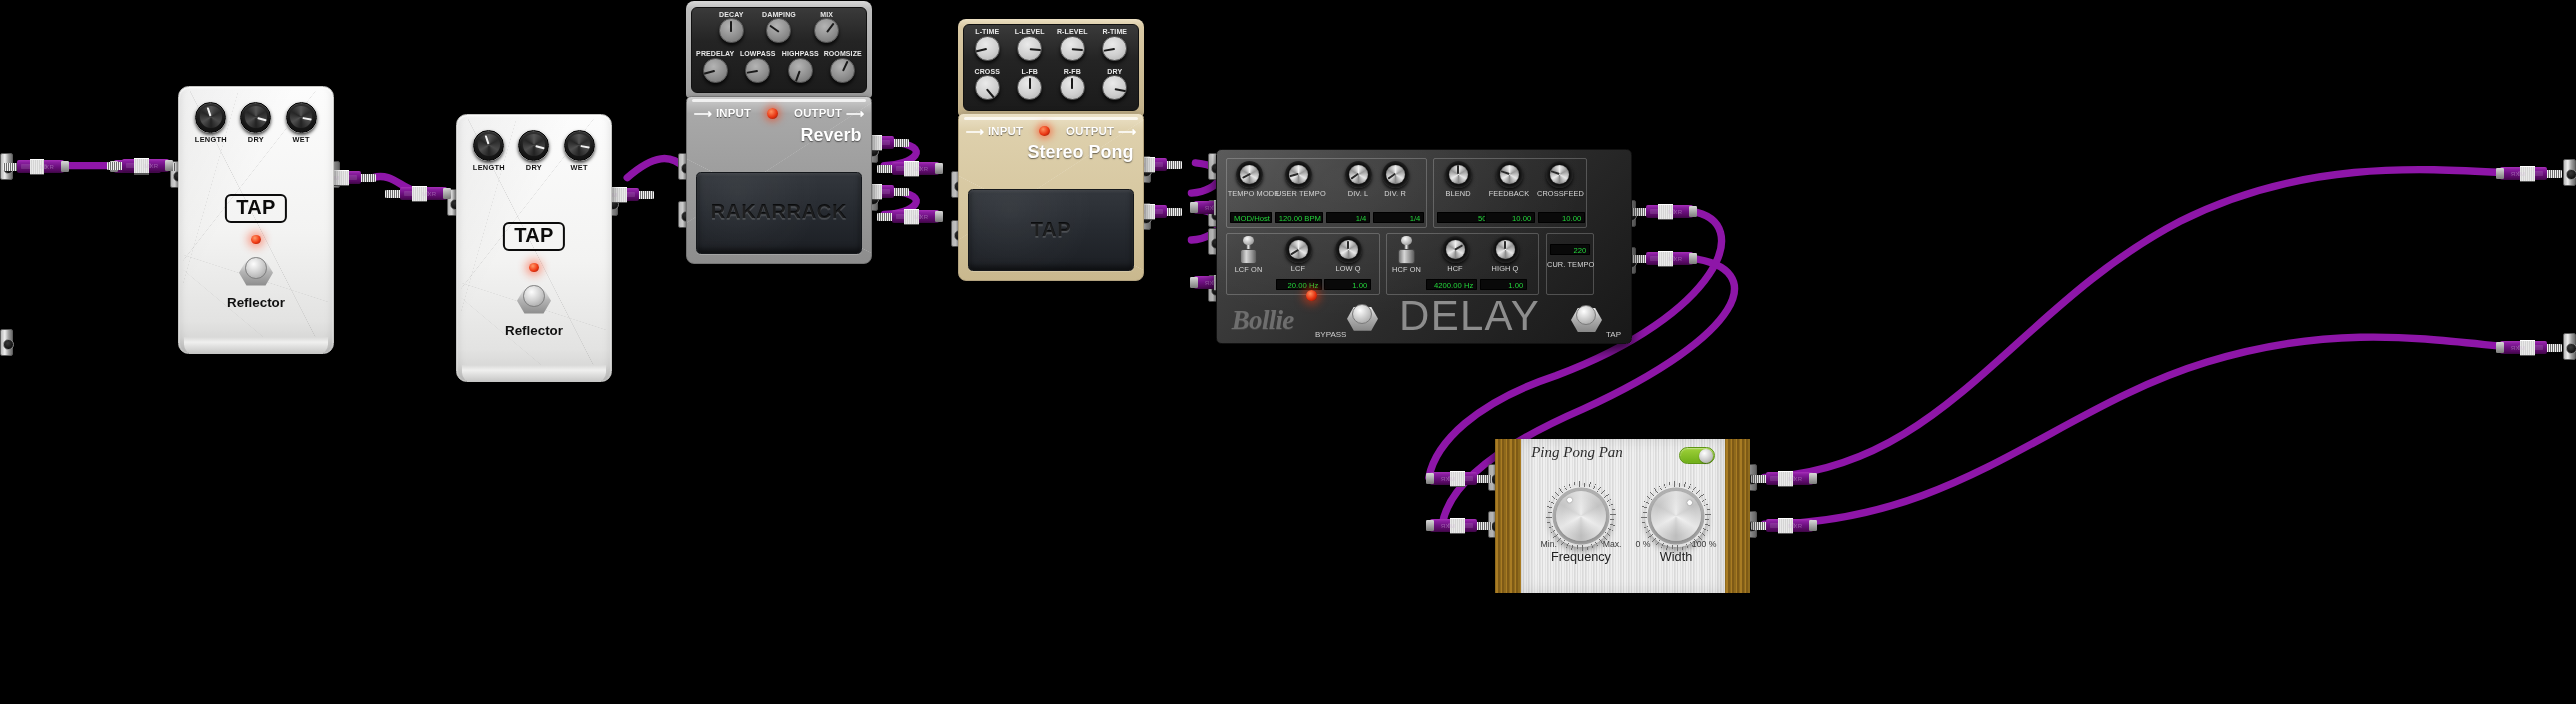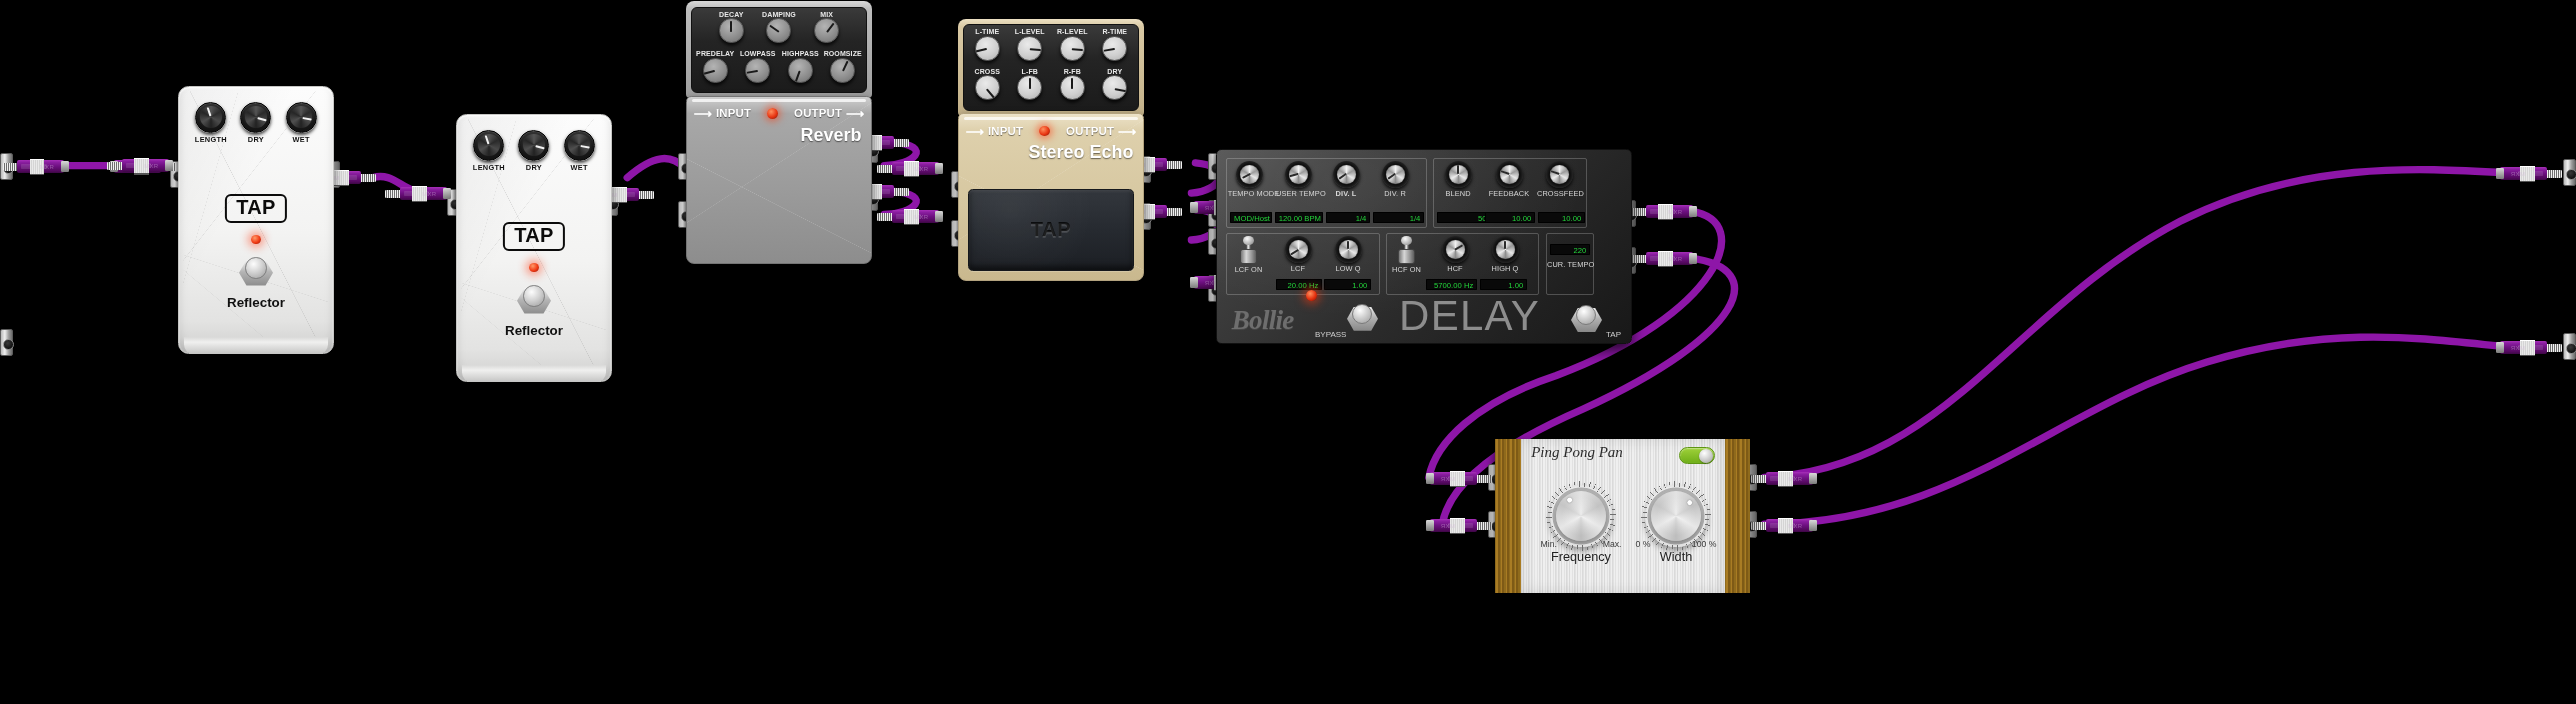--- a/index.html
+++ b/index.html
@@ -566,20 +566,23 @@
           <span class="arrow">⟶</span>
           <span class="iotxt">INPUT</span>
         </div>
         <div class="bigled"></div>
         <div style="display:flex;align-items:center;gap:4px;">
           <span class="iotxt">OUTPUT</span>
           <span class="arrow">⟶</span>
         </div>
       </div>
       <div class="fxname">Reverb</div>
+      <div class="treadle">
+        <span>RAKARRACK</span>
+      </div>
     </div>
   </div>
   <div class="jack" style="left:678px; top:153px;"></div>
   <div class="jack" style="left:678px; top:201px;"></div>
   <div class="jack" style="left:865px; top:136px;"></div>
   <div class="jack" style="left:865px; top:184px;"></div>
   <div class="plug flip" style="left:847px; top:134px;">
     <div class="spring"></div>
       <div class="body"></div>
       <div class="knurl"></div>
@@ -659,21 +662,21 @@
         <div style="display:flex;align-items:center;gap:4px;">
           <span class="arrow">⟶</span>
           <span class="iotxt">INPUT</span>
         </div>
         <div class="bigled"></div>
         <div style="display:flex;align-items:center;gap:4px;">
           <span class="iotxt">OUTPUT</span>
           <span class="arrow">⟶</span>
         </div>
       </div>
-      <div class="fxname">Stereo Echo</div>
+      <div class="fxname">Stereo Pong</div>
       <div class="treadle">
         <span>TAP</span>
       </div>
     </div>
   </div>
   <div class="jack" style="left:951px; top:171px;"></div>
   <div class="jack" style="left:951px; top:220px;"></div>
   <div class="jack" style="left:1138px; top:156px;"></div>
   <div class="jack" style="left:1138px; top:203px;"></div>
   <div class="plug" style="left:877px; top:160px;">
@@ -713,21 +716,21 @@
           <div class="ptr" style="transform:rotate(-118deg)"></div>
         </div>
       <div class="blabel">TEMPO MODE</div>
     </div>
     <div class="bk" style="left:59px; top:10.7px;">
       <div class="bknob">
           <div class="ptr" style="transform:rotate(-105deg)"></div>
         </div>
       <div class="blabel">USER TEMPO</div>
     </div>
-    <div class="bk" style="left:107px; top:10.7px;font-weight:bold;">
+    <div class="bk" style="left:119px; top:10.7px;">
       <div class="bknob">
           <div class="ptr" style="transform:rotate(-125deg)"></div>
         </div>
       <div class="blabel">DIV. L</div>
     </div>
     <div class="bk" style="left:156px; top:10.7px;">
       <div class="bknob">
           <div class="ptr" style="transform:rotate(-125deg)"></div>
         </div>
       <div class="blabel">DIV. R</div>
@@ -798,21 +801,21 @@
           <div class="ptr" style="transform:rotate(60deg)"></div>
         </div>
       <div class="blabel">HCF</div>
     </div>
     <div class="bk" style="left:266px; top:86px;">
       <div class="bknob">
           <div class="ptr" style="transform:rotate(0deg)"></div>
         </div>
       <div class="blabel">HIGH Q</div>
     </div>
-    <div class="lcd" style="position:absolute; left:209px; top:129px; width:51px;">5700.00 Hz</div>
+    <div class="lcd" style="position:absolute; left:209px; top:129px; width:51px;">4200.00 Hz</div>
     <div class="lcd" style="position:absolute; left:263px; top:129px; width:47px;">1.00</div>
 
     <div class="sec" style="left:329px; top:83px; width:48px; height:62px;"></div>
     <div class="lcd" style="position:absolute; left:333px; top:94px; width:40px;">220</div>
     <div class="blabel" style="position:absolute; left:330px; top:109px; width:46px; text-align:left;">CUR. TEMPO</div>
 
     <div class="brand">Bollie</div>
     <div class="bigled2"></div>
     <div class="delaytxt">DELAY</div>
     <div class="fsw" style="left:130px; bottom:10.7px;">

